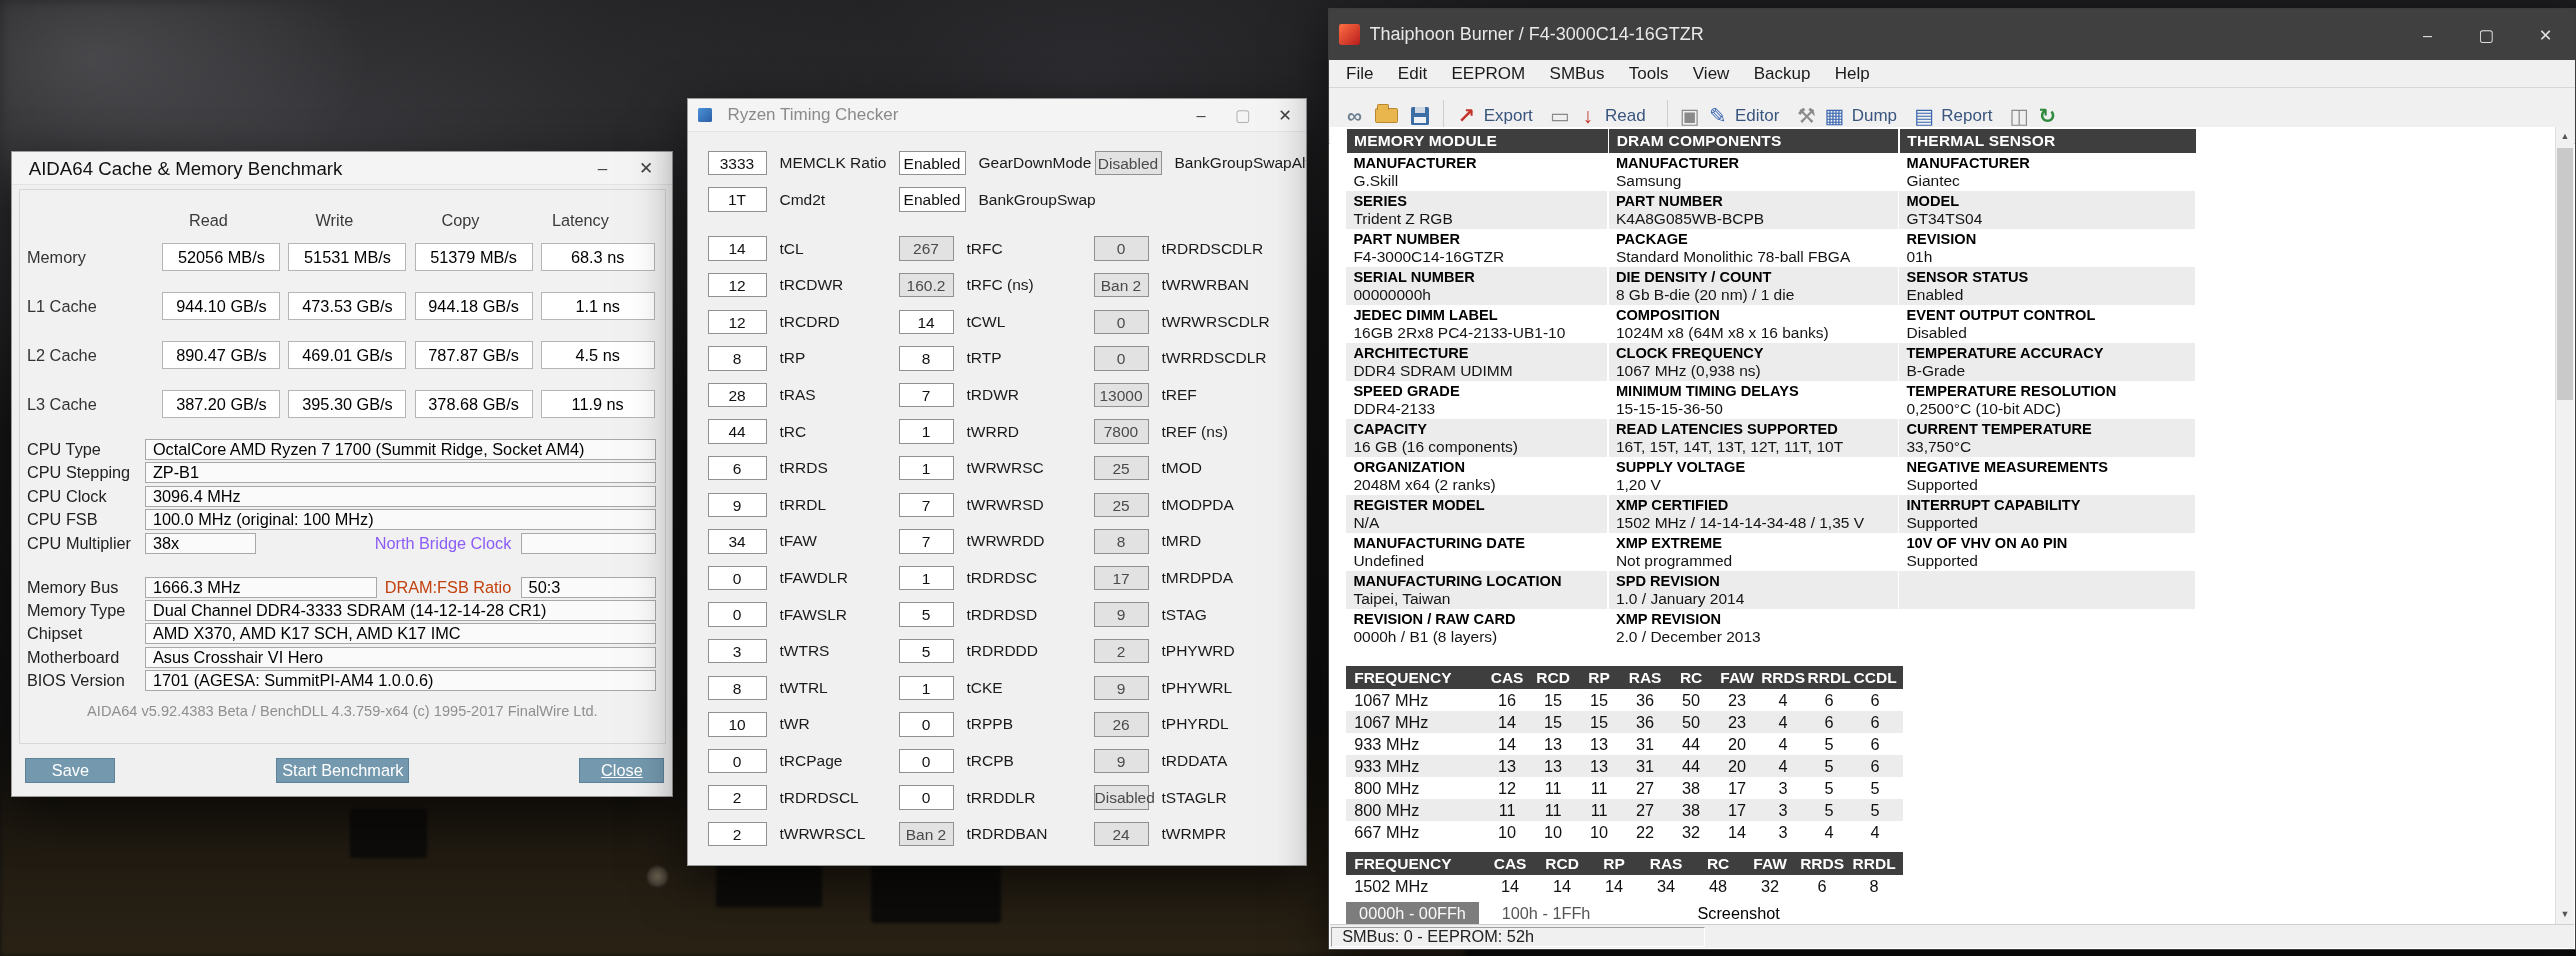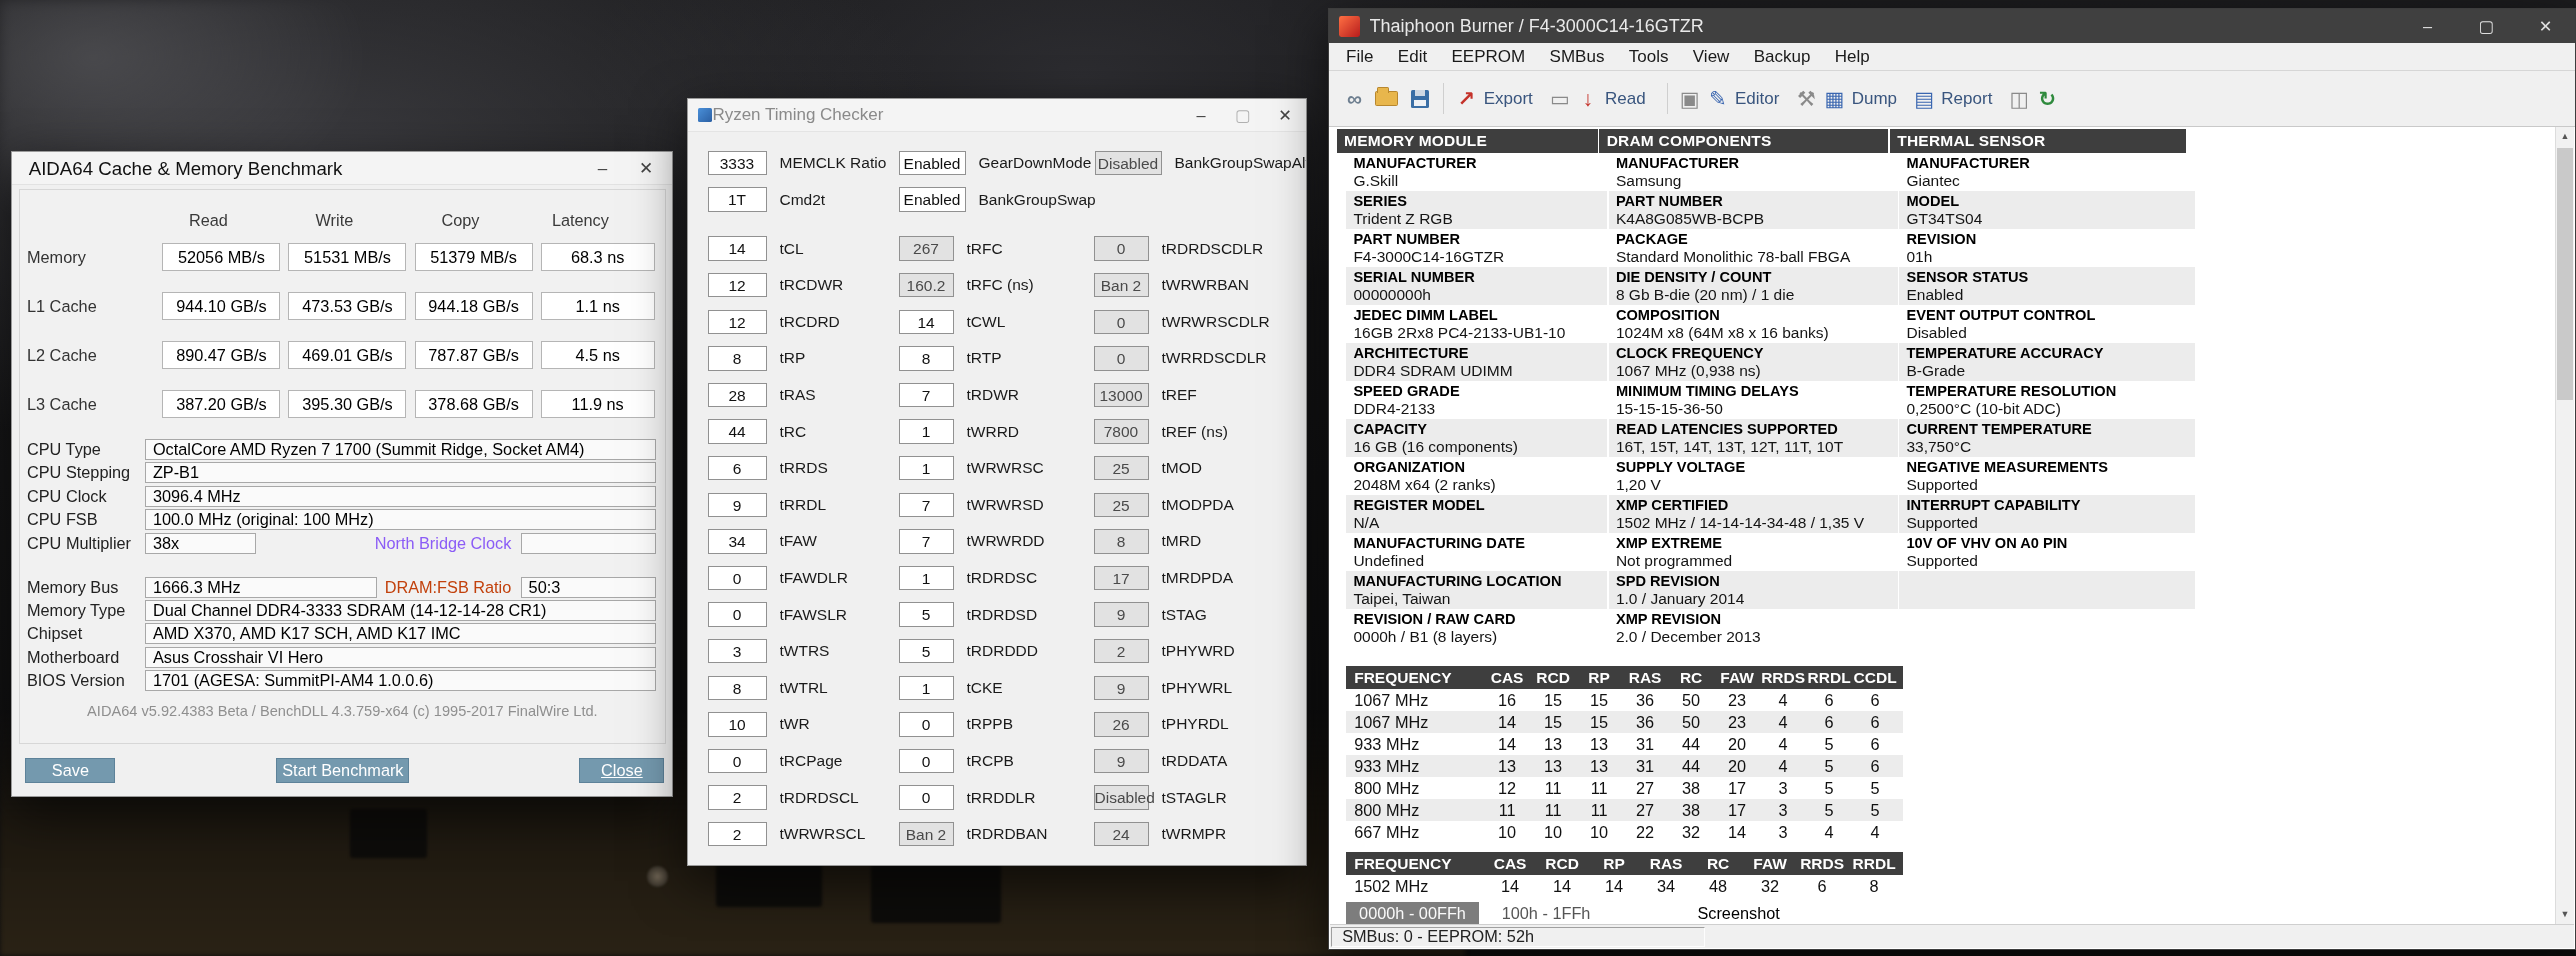--- a/index.html
+++ b/index.html
@@ -57,41 +57,41 @@
   .abtn{position:absolute;top:606px;height:25px;background:#7499ae;border:0.8px solid #5d8299;
     color:#fff;font-size:16.3px;text-align:center;line-height:23.6px;}
   .abtn.save{left:13px;width:90px;}
   .abtn.start{left:264px;width:133px;}
   .abtn.close{left:567px;width:85px;text-decoration:underline;}
 
   
   .rtc{left:687px;top:98px;width:620px;height:768px;background:#f0f0f0;border:0.8px solid #9a9a9a;}
   .rtc-titlebar{height:33px;background:#f4f4f4;border-bottom:0.8px solid #e4e4e4;display:flex;align-items:center;}
   .rtc-appicon{width:14.6px;height:14.6px;margin-left:9.8px;background:linear-gradient(135deg,#4a90d9,#2b5fa3);border-radius:1.6px;}
-  .rtc-title{font-size:17px;color:#8a8a8a;margin-left:0;flex:1;}
+  .rtc-title{font-size:17px;color:#8a8a8a;margin-left:15px;flex:1;}
   .rtc .wbtn{width:42px;height:33px;line-height:33px;font-size:16.3px;}
   .rtc .wbtn.max{color:#b0b0b0;}
   .rtc-body{padding-top:18px;}
   .rtc-row{display:flex;align-items:center;height:26px;margin-bottom:10.6px;}
   .rval{width:55px;height:24.4px;line-height:23px;background:#fff;border:0.8px solid #919191;
     text-align:center;font-size:15.5px;color:#111;}
   .rval.a{margin-left:19.5px;width:59px;}
   .rlab{font-size:15.5px;color:#1a1a1a;white-space:nowrap;overflow:hidden;}
   .rlab.la{margin-left:13px;width:119px;}
   .rlab.lb{margin-left:13px;width:127px;}
   .rlab.lc{margin-left:13px;flex:1;}
   .rval.muted{background:#e2e2e2;color:#4a4a4a;}
   .rval.hidden{visibility:hidden;}
   .top .rval.b,.top .rval.c{width:67px;}
   .top .rlab.lb{width:116px;}
   .rtc-grid{margin-top:23px;}
 
   
   .tpb{left:1328px;top:8.1px;width:1248px;height:942px;background:#fff;border:0.8px solid #3d3d3d;}
-  .tpb-titlebar{height:34px;background:#404040;display:flex;align-items:center;position:relative;}
+  .tpb-titlebar{height:51px;background:#404040;display:flex;align-items:center;position:relative;}
   .tpb-appicon{width:21px;height:21px;margin-left:9.8px;background:linear-gradient(135deg,#ff7043,#b71c1c);border-radius:2.4px;}
   .tpb-title{font-size:18px;color:#e9e9e9;margin-left:9.8px;flex:1;white-space:nowrap;overflow:hidden;}
   .tpb .wbtn{width:59px;height:34px;line-height:34px;color:#dedede;font-size:16.3px;}
   .tpb-menubar{height:28px;background:#f0f0f0;border-bottom:0.8px solid #d6d6d6;display:flex;align-items:center;padding-left:4.9px;}
   .mitem{font-size:17px;color:#1a1a1a;padding:0 12.2px;line-height:28px;}
   .tpb-toolbar{height:56px;background:#f0f0f0;border-bottom:0.8px solid #c9c9c9;display:flex;align-items:center;padding-left:11.4px;}
   .ticon{display:inline-block;width:28px;text-align:center;font-size:21px;line-height:28px;}
   .tbtn{display:flex;align-items:center;margin-right:8.1px;}
   .tlabel{font-size:17px;color:#39557e;margin-left:3.3px;margin-right:4.9px;}
   .tb-sep{width:0.8px;height:31px;background:#cfcfcf;margin:0 8.1px;}
@@ -101,21 +101,21 @@
   .icon-floppy{width:18px;height:18px;background:#3a6ea5;border-radius:1.6px;position:relative;margin:0 6.5px;}
   .icon-floppy::before{content:"";position:absolute;left:4.1px;top:0;width:9.8px;height:6.5px;background:#cfd8e3;}
   .icon-floppy::after{content:"";position:absolute;left:3.3px;bottom:1.6px;width:11.4px;height:6.5px;background:#eef1f5;}
   .g-red{color:#c4322a;font-weight:bold;}
   .g-blue{color:#3a66b0;}
   .g-gray{color:#8a8a8a;}
   .g-steel{color:#6e7f90;font-weight:bold;}
   .g-green{color:#2f8a3d;font-weight:bold;}
 
   .tpb-content{position:absolute;top:118px;left:0.8px;width:1227px;bottom:25px;background:#fff;overflow:hidden;}
-  .sec-head{position:absolute;left:7px;top:1.6px;display:flex;}
+  .sec-head{position:absolute;left:17px;top:1.6px;display:flex;}
   .shcell{height:24.4px;line-height:24.4px;padding-left:7.3px;background:#3e3e3e;color:#fff;
     font-weight:bold;font-size:15.5px;letter-spacing:0.2px;}
   .c1{width:261px;margin-right:1.6px;}
   .c2{width:289px;margin-right:1.6px;}
   .c3{width:296px;}
   .pairs{position:absolute;left:16.3px;top:26px;width:849px;}
   .prow{display:flex;height:38px;}
   .pcell{padding:2.4px 0 0 7.3px;overflow:hidden;}
   .prow:nth-of-type(even) .pcell{background:#ececec;}
   .plabel{font-weight:bold;font-size:14.6px;color:#000;line-height:17px;white-space:nowrap;}

